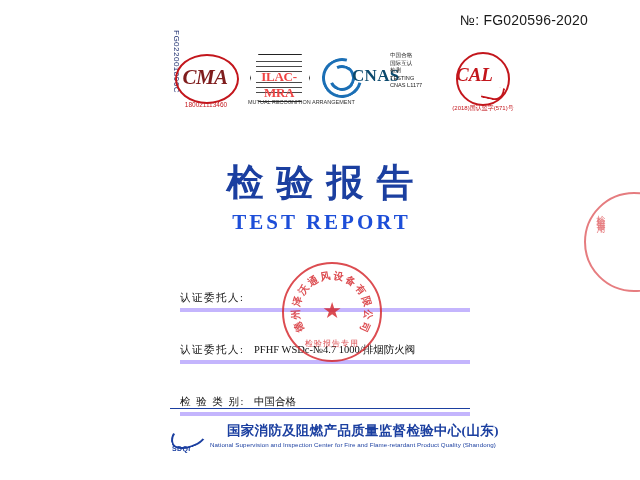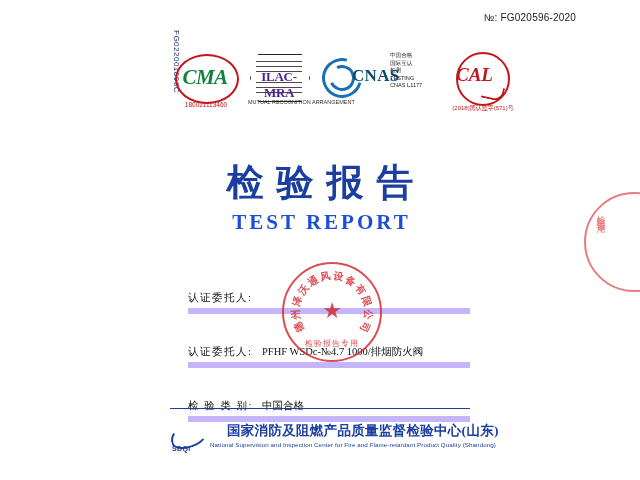--- a/index.html
+++ b/index.html
@@ -18,23 +18,23 @@
     position: absolute;
     left: 0; top: 0;
     width: 640px;
     height: 480px;
     background: #ffffff;
   }
 
   
   .report-no {
     position: absolute;
-    right: 64px;
+    right: 52px;
     top: 12px;
-    font-size: 10px;
+    font-size: 14px;
     color: #1a1a1a;
     letter-spacing: 0.2px;
     white-space: nowrap;
   }
 
   
   .vert-code {
     position: absolute;
     left: 172px;
     top: 30px;
@@ -72,21 +72,21 @@
   }
   .cma .txt {
     position: absolute;
     left: 0; top: 11px;
     width: 60px;
     text-align: center;
     font-family: "Liberation Serif", serif;
     font-weight: bold;
     font-style: italic;
     font-size: 21px;
-    color: #15803d;
+    color: #7f1d1d;
     letter-spacing: -0.5px;
   }
   .cma .code {
     position: absolute;
     left: -8px;
     top: 47px;
     width: 78px;
     text-align: center;
     font-size: 6.5px;
     color: #c3161c;
@@ -122,21 +122,21 @@
     background: #4a4a4a;
   }
   .ilac .brand {
     position: absolute;
     left: 0; top: 17px;
     width: 62px;
     text-align: center;
     font-family: "Liberation Serif", serif;
     font-weight: bold;
     font-size: 13px;
-    color: #4c1d95;
+    color: #ef4444;
     letter-spacing: -0.3px;
   }
   .ilac .sub {
     position: absolute;
     left: 0; top: 47px;
     width: 62px;
     text-align: center;
     font-size: 5.5px;
     color: #333;
     white-space: nowrap;
@@ -265,23 +265,22 @@
   
   .fields {
     position: absolute;
     left: 180px;
     top: 278px;
     width: 290px;
   }
   .field {
     position: relative;
     height: 30px;
-    border-bottom: 6px solid #c4b5fd;
+    border-bottom: 4px solid #c4b5fd;
     margin-bottom: 18px;
-    margin-left: 8px;
   }
   .field .label {
     position: absolute;
     left: 0;
     bottom: 3px;
     font-family: "Liberation Serif", serif;
     font-size: 10.5px;
     color: #111;
     letter-spacing: 1.5px;
     white-space: nowrap;

